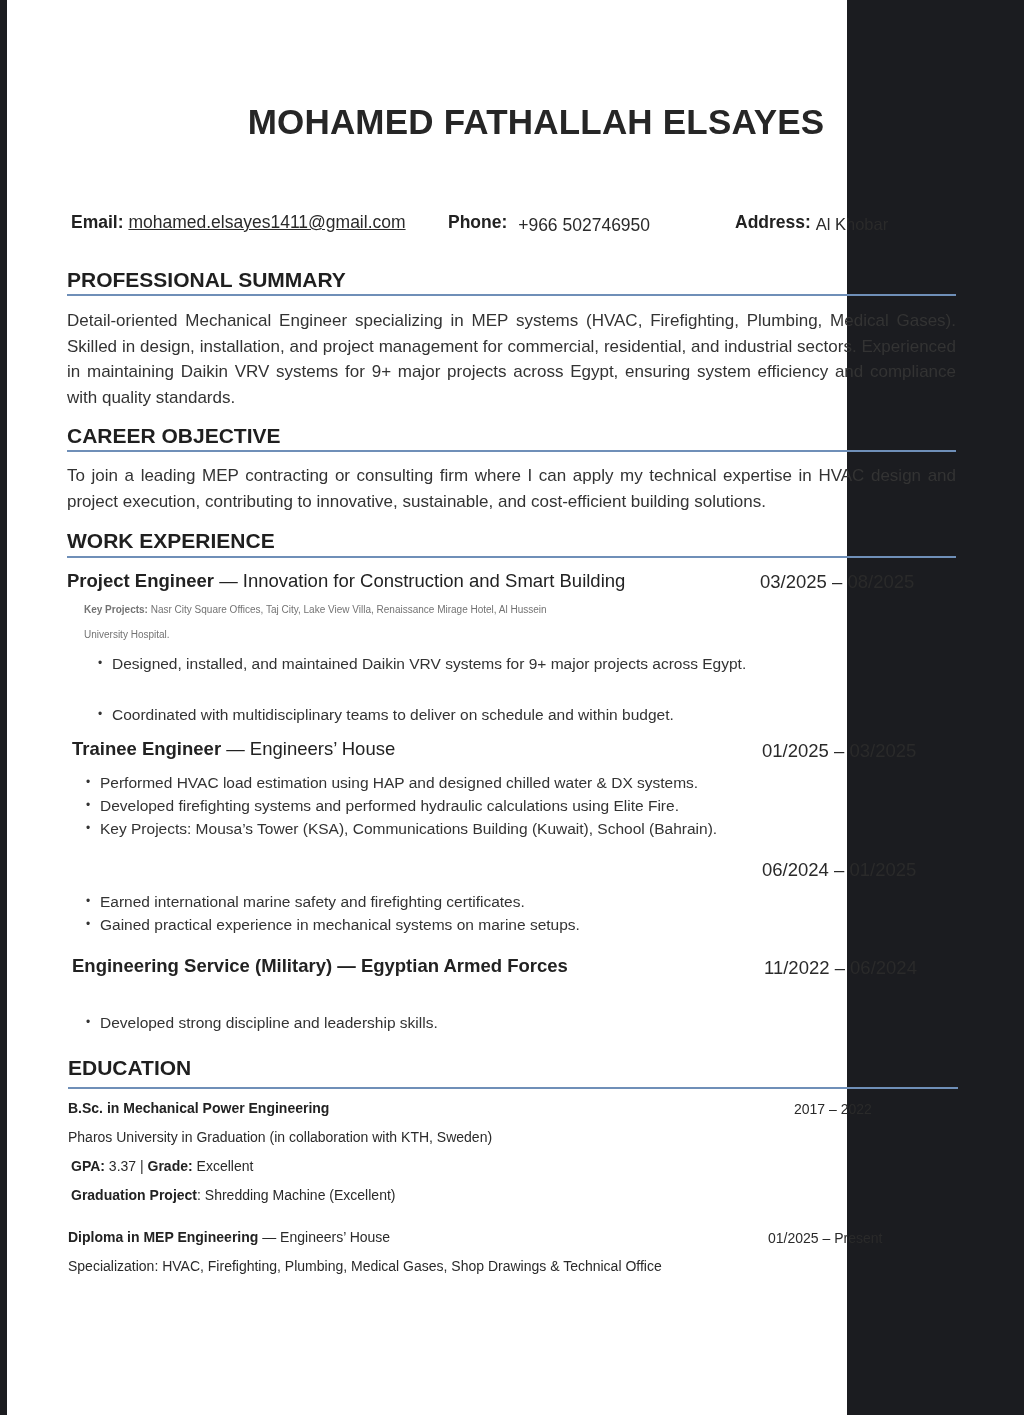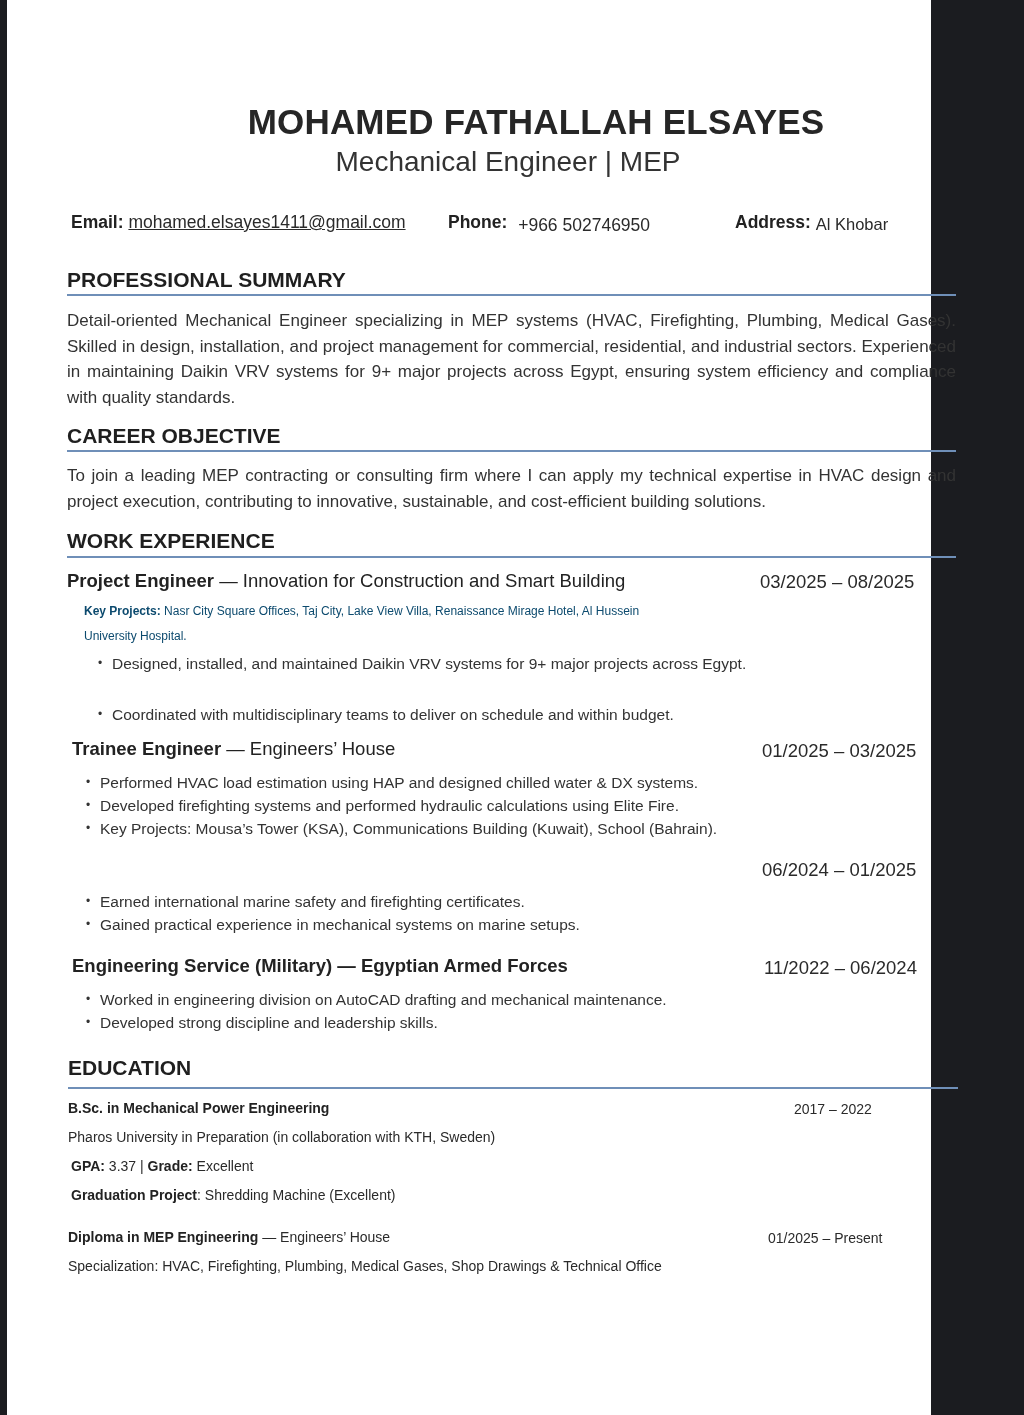--- a/index.html
+++ b/index.html
@@ -3,21 +3,21 @@
 <meta charset="utf-8">
 <style>
   html, body { margin: 0; padding: 0; }
   body {
     width: 1024px; height: 1415px; position: relative; overflow: hidden;
     background: #1b1c20;
     font-family: "Liberation Sans", sans-serif;
     color: #2b2b2b;
   }
   .page {
-    position: absolute; left: 7px; top: 0; width: 924px; height: 1415px;
+    position: absolute; left: 7px; top: 0; width: 840px; height: 1415px;
     background: #ffffff;
   }
   .abs { position: absolute; white-space: nowrap; }
   .name {
     left: 0; width: 1058px; text-align: center; top: 102px;
     font-size: 35px; font-weight: bold; color: #262626; letter-spacing: 0.2px;
   }
   .subtitle {
     left: 0; width: 1002px; text-align: center; top: 146px;
     font-size: 28px; color: #333;
@@ -31,33 +31,32 @@
   .rule {
     position: absolute; left: 60px; width: 889px; height: 2px; background: #6f8fb8;
   }
   .para {
     position: absolute; left: 60px; width: 889px;
     font-size: 17px; line-height: 25.5px; text-align: justify; color: #333;
   }
   .job-title { font-size: 18.5px; color: #222; }
   .job-title b { font-weight: bold; }
   .date { font-size: 18.5px; color: #2a2a2a; text-align: center; }
-  .txt { font-size: 12px; color: #0c4a6e; }
+  .txt { font-size: 10px; color: #737373; }
   .bul { font-size: 15.5px; color: #333; }
   .bul::before { content: "•"; display: inline-block; width: 14px; font-size: 12px; vertical-align: 2px; }
   .edu { font-size: 14px; color: #2a2a2a; }
   .edu b { font-weight: bold; color: #222; }
 </style>
 </head>
 <body>
 
 <div class="page">
 
   <div class="abs name">MOHAMED FATHALLAH ELSAYES</div>
-  <div class="abs subtitle">Mechanical Engineer | MEP</div>
 
   <div class="abs contact" style="left:64px;">
     <b>Email:</b>
     <a>mohamed.elsayes1411@gmail.com</a>
   </div>
   <div class="abs contact" style="left:441px;">
     <b>Phone:</b>
     <span style="display:inline-block; margin-left:6px; position:relative; top:3px;">+966 502746950</span>
   </div>
   <div class="abs contact" style="left:728px;">
@@ -96,31 +95,30 @@
   <div class="abs bul" style="left:79px; top:820px;">Key Projects: Mousa’s Tower (KSA), Communications Building (Kuwait), School (Bahrain).</div>
 
   <div class="abs date" style="left:755px; top:859px;">06/2024 – 01/2025</div>
   <div class="abs bul" style="left:79px; top:893px;">Earned international marine safety and firefighting certificates.</div>
   <div class="abs bul" style="left:79px; top:916px;">Gained practical experience in mechanical systems on marine setups.</div>
 
   <div class="abs job-title" style="left:65px; top:955px;">
     <b>Engineering Service (Military) — Egyptian Armed Forces</b>
   </div>
   <div class="abs date" style="left:757px; top:957px;">11/2022 – 06/2024</div>
-  <div class="abs bul" style="left:79px; top:991px;">Worked in engineering division on AutoCAD drafting and mechanical maintenance.</div>
   <div class="abs bul" style="left:79px; top:1014px;">Developed strong discipline and leadership skills.</div>
 
   <div class="abs sec-title" style="top:1056px; left:61px;">EDUCATION</div>
   <div class="rule" style="top:1087px; left:61px; width:890px;"></div>
 
   <div class="abs edu" style="left:61px; top:1100px;">
     <b>B.Sc. in Mechanical Power Engineering</b>
   </div>
   <div class="abs edu" style="left:787px; top:1101px;">2017 – 2022</div>
-  <div class="abs edu" style="left:61px; top:1129px;">Pharos University in Preparation (in collaboration with KTH, Sweden)</div>
+  <div class="abs edu" style="left:61px; top:1129px;">Pharos University in Graduation (in collaboration with KTH, Sweden)</div>
   <div class="abs edu" style="left:64px; top:1158px;">
     <b>GPA:</b><span> 3.37 | </span><b>Grade:</b><span> Excellent</span>
   </div>
   <div class="abs edu" style="left:64px; top:1187px;">
     <b>Graduation Project</b><span>: Shredding Machine (Excellent)</span>
   </div>
 
   <div class="abs edu" style="left:61px; top:1229px;">
     <b>Diploma in MEP Engineering</b><span> — Engineers’ House</span>
   </div>

